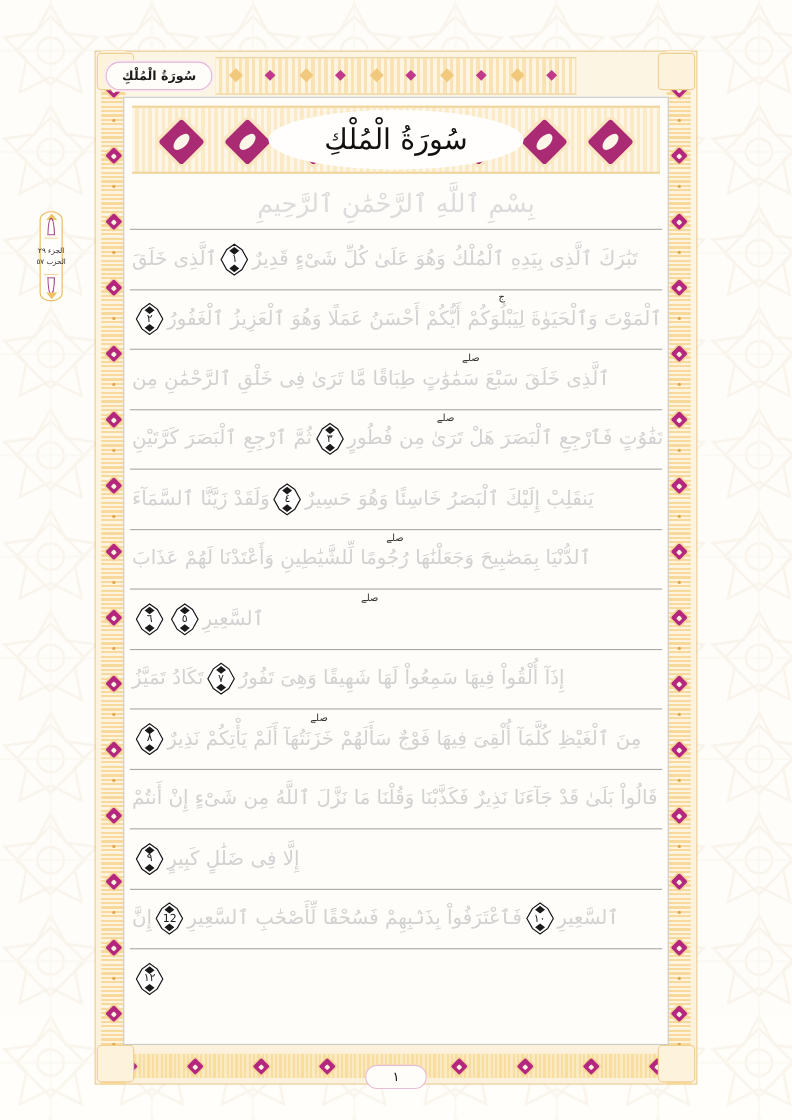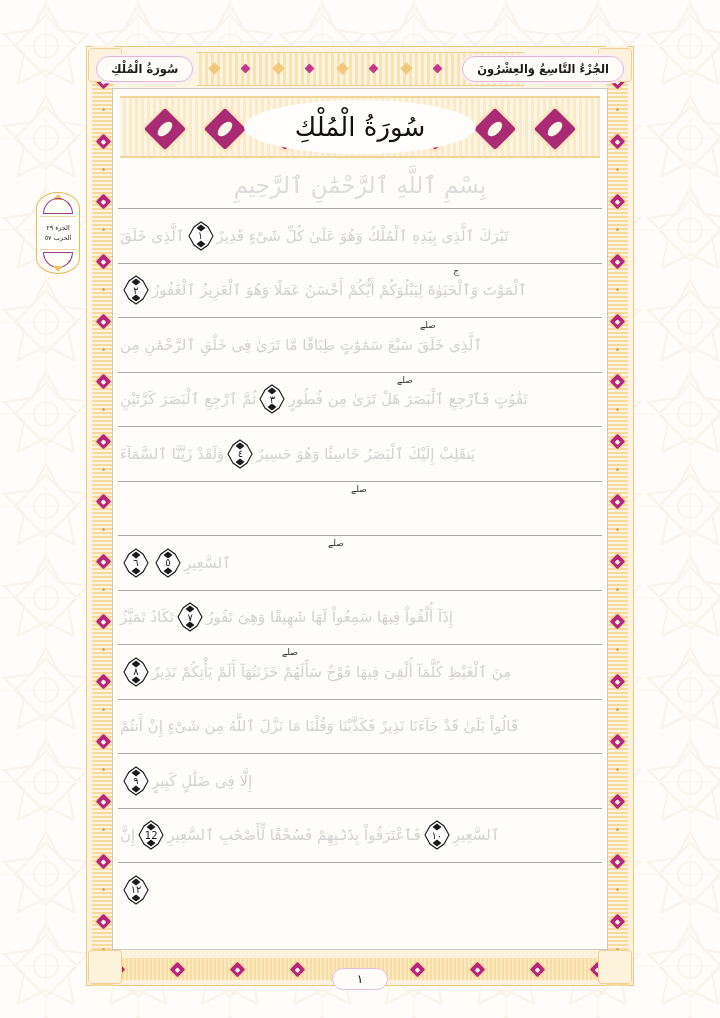--- a/index.html
+++ b/index.html
@@ -200,21 +200,21 @@
     font-size: 26px;
     color: #111;
     direction: rtl;
     white-space: nowrap;
   }
 
   
   .side-medallion {
     position: absolute;
     left: 36px; top: 192px;
-    width: 44px; height: 82px;
+    width: 21px; height: 82px;
   }
   .medallion-body {
     position: absolute; inset: 0;
     border: 1.5px solid #e8b95f;
     border-radius: 22px / 16px;
     background: #fffdf8;
   }
   .medallion-label {
     position: absolute;
     left: 4px; right: 4px;
@@ -281,21 +281,21 @@
     display: flex;
     align-items: center;
     justify-content: flex-end;
     direction: rtl;
     padding: 0 2px;
     overflow: hidden;
   }
   .ayah-line:first-of-type { border-top: 1px solid #a8a8a8; }
 
   .ayah-text {
-    font-size: 15px;
+    font-size: 18px;
     color: #d2d2d2;
     direction: rtl;
     white-space: nowrap;
     line-height: 1.1;
     letter-spacing: -0.3px;
   }
 
   
   .ayah-marker {
     position: relative;
@@ -464,23 +464,20 @@
       <span class="hb-dia" style="left:206px;"></span>
       <span class="hb-dia mag" style="left:238px;"></span>
       <span class="hb-dia" style="left:270px;"></span>
       <span class="hb-dia mag" style="left:302px;"></span>
     </div>
 
     <div class="cartouche">
       <span>سُورَةُ الْمُلْكِ</span>
     </div>
 
-    <div class="cartouche">
-      <span>الجُزْءُ التَّاسِعُ وَالعِشْرُونَ</span>
-    </div>
   </div>
 
   <div class="inner-frame"></div>
 
   <div class="surah-banner">
     <span class="banner-dia" style="left:30px;"></span>
     <span class="banner-dia" style="left:90px;"></span>
     <span class="banner-dia" style="left:150px;"></span>
     <div class="banner-oval">
       <span>سُورَةُ الْمُلْكِ</span>
@@ -557,20 +554,21 @@
   <path d="M13 1 L20 6 L25 15 L20 24 L13 29 L6 24 L1 15 L6 6 Z" fill="#ffffff" stroke="#1a1a1a" stroke-width="1.1"></path>
   <path d="M13 3.5 L17.5 7 L13 10.5 L8.5 7 Z" fill="#1a1a1a"></path>
   <path d="M13 19.5 L17.5 23 L13 26.5 L8.5 23 Z" fill="#1a1a1a"></path>
 </svg>
             <span class="num">٤</span>
           </span>
           <span class="ayah-text">وَلَقَدْ زَيَّنَّا ٱلسَّمَآءَ</span>
         </div>
         <div class="ayah-line">
           <span class="waqf" style="right: 235px;">صلے</span>
+          <span class="ayah-text">ٱلدُّنْيَا بِمَصَٰبِيحَ وَجَعَلْنَٰهَا رُجُومًا لِّلشَّيَٰطِينِ وَأَعْتَدْنَا لَهُمْ عَذَابَ</span>
         </div>
         <div class="ayah-line">
           <span class="waqf" style="right: 258px;">صلے</span>
           <span class="ayah-text">ٱلسَّعِيرِ</span>
           <span class="ayah-marker">
 <svg viewBox="0 0 26 30" width="26" height="30" aria-hidden="true">
   <path d="M13 1 L20 6 L25 15 L20 24 L13 29 L6 24 L1 15 L6 6 Z" fill="#ffffff" stroke="#1a1a1a" stroke-width="1.1"></path>
   <path d="M13 3.5 L17.5 7 L13 10.5 L8.5 7 Z" fill="#1a1a1a"></path>
   <path d="M13 19.5 L17.5 23 L13 26.5 L8.5 23 Z" fill="#1a1a1a"></path>
 </svg>

